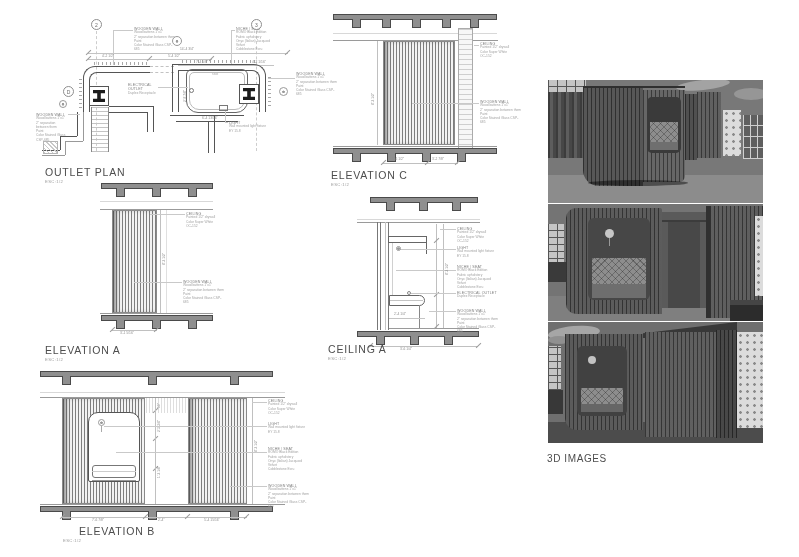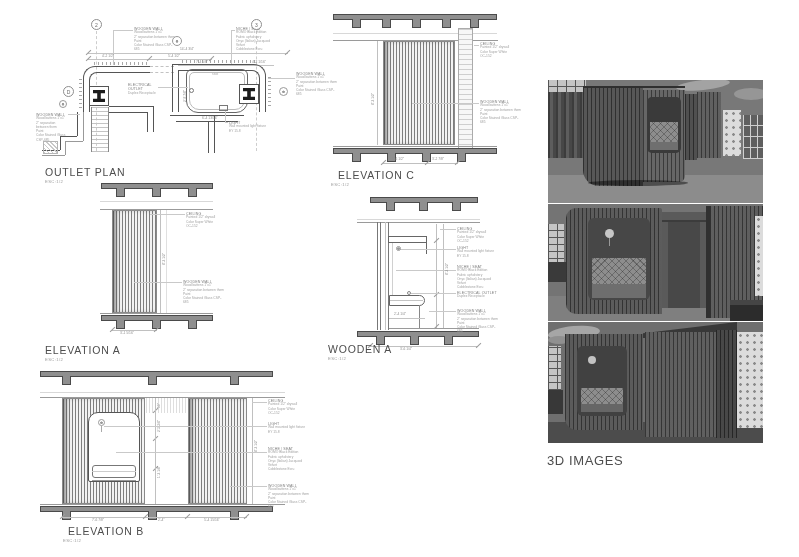--- a/index.html
+++ b/index.html
@@ -17,21 +17,21 @@
   .jamb{position:absolute;background:repeating-linear-gradient(180deg,#cfcfcf 0 1px,#f7f7f7 1px 5px);border:1px solid #ababab}
   .bubble{position:absolute;width:11px;height:11px;border:1px solid #8e8e8e;border-radius:50%;font-size:5px;color:#6a6a6a;display:flex;align-items:center;justify-content:center;background:#fff;z-index:3}
   .bulb{position:absolute;border:1px solid #9a9a9a;border-radius:50%;background:radial-gradient(circle at 50% 55%,#9a9a9a 1px,#fff 1.6px);z-index:3}
   .note{position:absolute;transform:scale(.72);transform-origin:left top;z-index:2;width:60px}
   .note .t{font-size:5px;color:#7d7d7d;letter-spacing:.2px}
   .note .l{font-size:4.6px;color:#a2a2a2;white-space:pre-line;line-height:1.3}
   .dim{position:absolute;font-size:5px;color:#8c8c8c;white-space:nowrap;transform:scale(.66);transform-origin:left top;z-index:2}
   .dimr{position:absolute;font-size:5px;color:#8c8c8c;white-space:nowrap;transform:rotate(-90deg) scale(.66);transform-origin:left top;z-index:2}
   .tk{position:absolute;width:7px;height:1px;background:#9c9c9c;transform:rotate(-45deg)}
   .ttl{position:absolute;font-size:10.5px;color:#4d4d4d;letter-spacing:.8px}
-  .ttl2{position:absolute;font-size:13px;color:#4d4d4d;letter-spacing:.6px}
+  .ttl2{position:absolute;font-size:10px;color:#4d4d4d;letter-spacing:.6px}
   .scl{position:absolute;font-size:5px;color:#9c9c9c;letter-spacing:.4px;transform:scale(.85);transform-origin:left top}
   .wallc{position:absolute;border:0 solid #555}
   .ibeam{position:absolute;z-index:4}
   .batv{position:absolute;background:repeating-linear-gradient(90deg,#a8a8a8 0 1px,transparent 1px 4px)}
   .bath{position:absolute;background:repeating-linear-gradient(0deg,#a8a8a8 0 1px,transparent 1px 4px)}
   .rimg{position:absolute;overflow:hidden;background:#787878}
   .rimg div{position:absolute}
   .rslat{background-image:repeating-linear-gradient(90deg,rgba(0,0,0,.38) 0 1px,rgba(255,255,255,.05) 1px 4px)}
   .tuft{background-color:#8d8d8d;background-image:repeating-linear-gradient(45deg,rgba(0,0,0,.25) 0 1px,transparent 1px 5px),repeating-linear-gradient(-45deg,rgba(0,0,0,.25) 0 1px,transparent 1px 5px)}
   .grid-frames{background-color:#5f5f5f;background-image:repeating-linear-gradient(0deg,#cfcfcf 0 1px,transparent 1px 11px),repeating-linear-gradient(90deg,#cfcfcf 0 1px,transparent 1px 7px)}
@@ -201,21 +201,21 @@
 OC-152</div>
     </div>
     <div class="h" style="left:412px;top:103px;width:67px;background:#c9c9c9"></div>
     <div class="note" style="left:480px;top:99px">
       <div class="t">WOODEN WALL</div>
         <div class="l">Wood battens 1"x1"
 2" separation between them
 Paint
 Color Stained Glass CSP-685</div>
     </div>
-    <div class="ttl" style="left:338px;top:169px">ELEVATION C</div>
+    <div class="ttl" style="left:331px;top:169px">ELEVATION C</div>
     <div class="scl" style="left:331px;top:182px">ESC:1/2</div>
   </section>
 
   <section>
     <div class="slab" style="left:101px;top:183px;width:112px;height:6px"></div>
     <div class="joist" style="left:116px;top:188px"></div>
       <div class="joist" style="left:152px;top:188px"></div>
       <div class="joist" style="left:188px;top:188px"></div>
     <div class="h" style="left:100px;top:201px;width:113px;background:#d8d8d8"></div>
     <div class="h" style="left:100px;top:209px;width:113px;background:#9a9a9a"></div>
@@ -315,21 +315,21 @@
 Color Stained Glass CSP-685</div>
     </div>
     <div class="slab" style="left:357px;top:331px;width:122px;height:6px"></div>
     <div class="joist" style="left:376px;top:336px"></div>
       <div class="joist" style="left:410px;top:336px"></div>
       <div class="joist" style="left:444px;top:336px"></div>
     <div class="h" style="left:370px;top:346px;width:108px;background:#c0c0c0"></div>
     <div class="tk" style="left:367px;top:345px"></div>
       <div class="tk" style="left:475px;top:345px"></div>
     <div class="dim" style="left:400px;top:347px">3'-6 1/4"</div>
-    <div class="ttl" style="left:328px;top:343px">WOODEN A</div>
+    <div class="ttl" style="left:328px;top:343px">CEILING A</div>
     <div class="scl" style="left:328px;top:356px">ESC:1/2</div>
   </section>
 
   <section>
     <div class="slab" style="left:40px;top:371px;width:233px;height:6px"></div>
     <div class="joist" style="left:62px;top:376px"></div>
       <div class="joist" style="left:148px;top:376px"></div>
       <div class="joist" style="left:230px;top:376px"></div>
     <div class="h" style="left:40px;top:392px;width:245px;background:#d8d8d8"></div>
     <div class="h" style="left:40px;top:397px;width:245px;background:#9a9a9a"></div>
@@ -388,21 +388,21 @@
 Cobblestone Ecru</div>
     </div>
     <div class="h" style="left:230px;top:486px;width:37px;background:#c9c9c9"></div>
     <div class="note" style="left:268px;top:483px">
       <div class="t">WOODEN WALL</div>
         <div class="l">Wood battens 1"x1"
 2" separation between them
 Paint
 Color Stained Glass CSP-685</div>
     </div>
-    <div class="ttl" style="left:68px;top:525px">ELEVATION B</div>
+    <div class="ttl" style="left:79px;top:525px">ELEVATION B</div>
     <div class="scl" style="left:63px;top:538px">ESC:1/2</div>
   </section>
 
   <section>
     <div class="rimg" style="left:548px;top:80px;width:215px;height:123px">
       <div style="left:0;top:95px;width:215px;height:28px;background:#8c8c8c"></div>
       <div class="wndw" style="left:0;top:0;width:38px;height:28px"></div>
       <div class="curtain" style="left:0;top:12px;width:36px;height:66px"></div>
       <div style="left:128px;top:0;width:54px;height:10px;background:#a3a3a3;border-radius:50%;transform:rotate(-6deg)"></div>
       <div style="left:186px;top:8px;width:34px;height:12px;background:#969696;border-radius:50%"></div>

